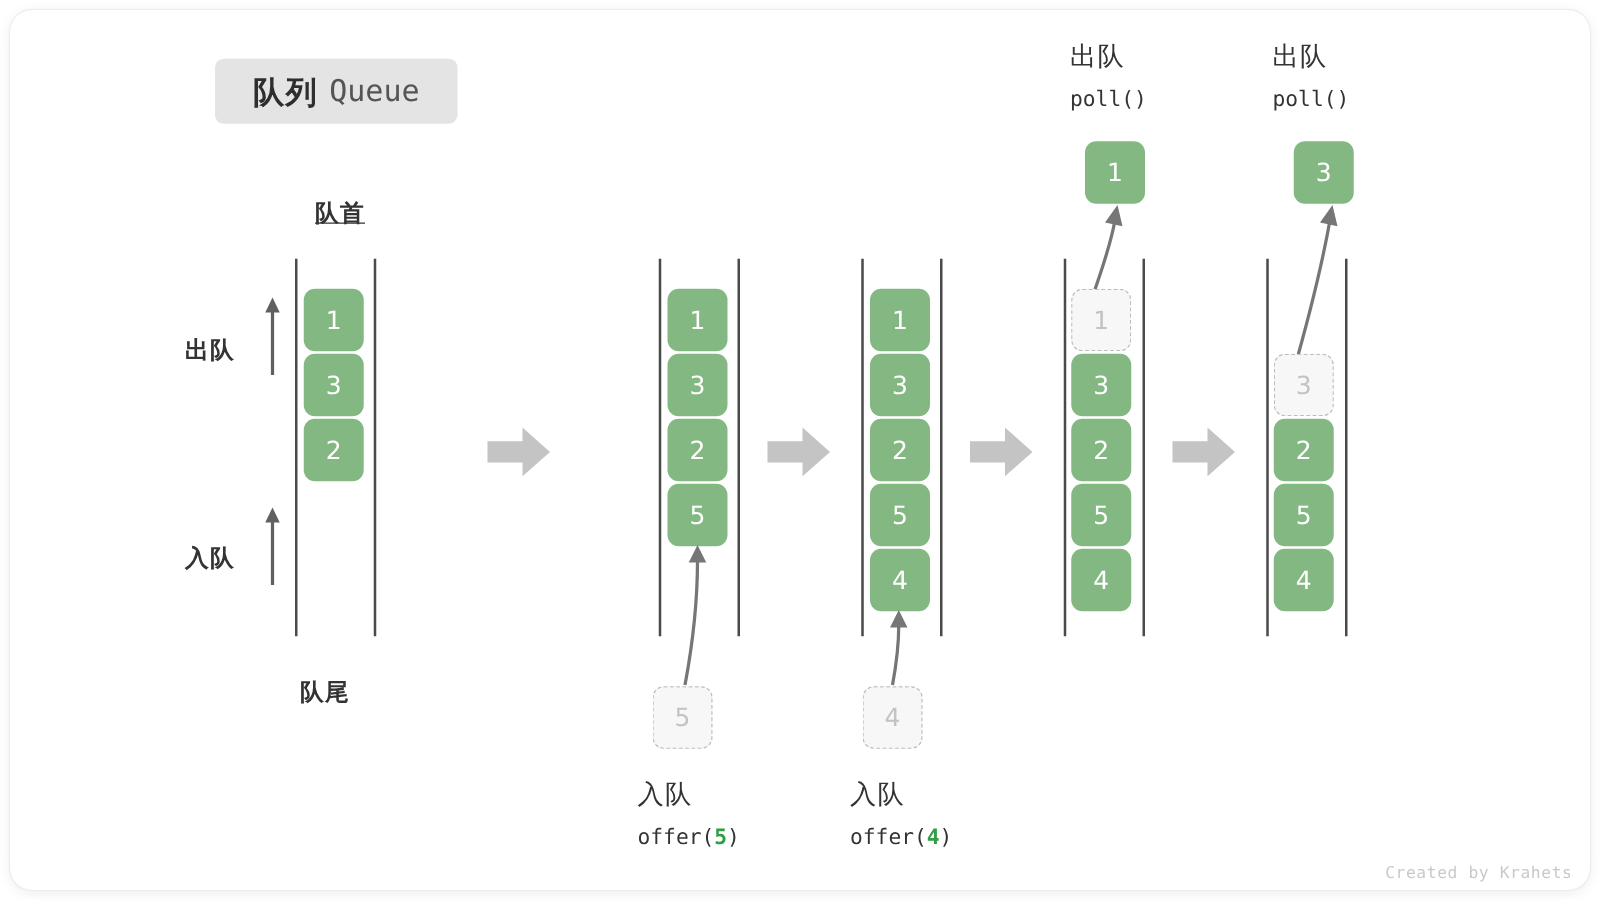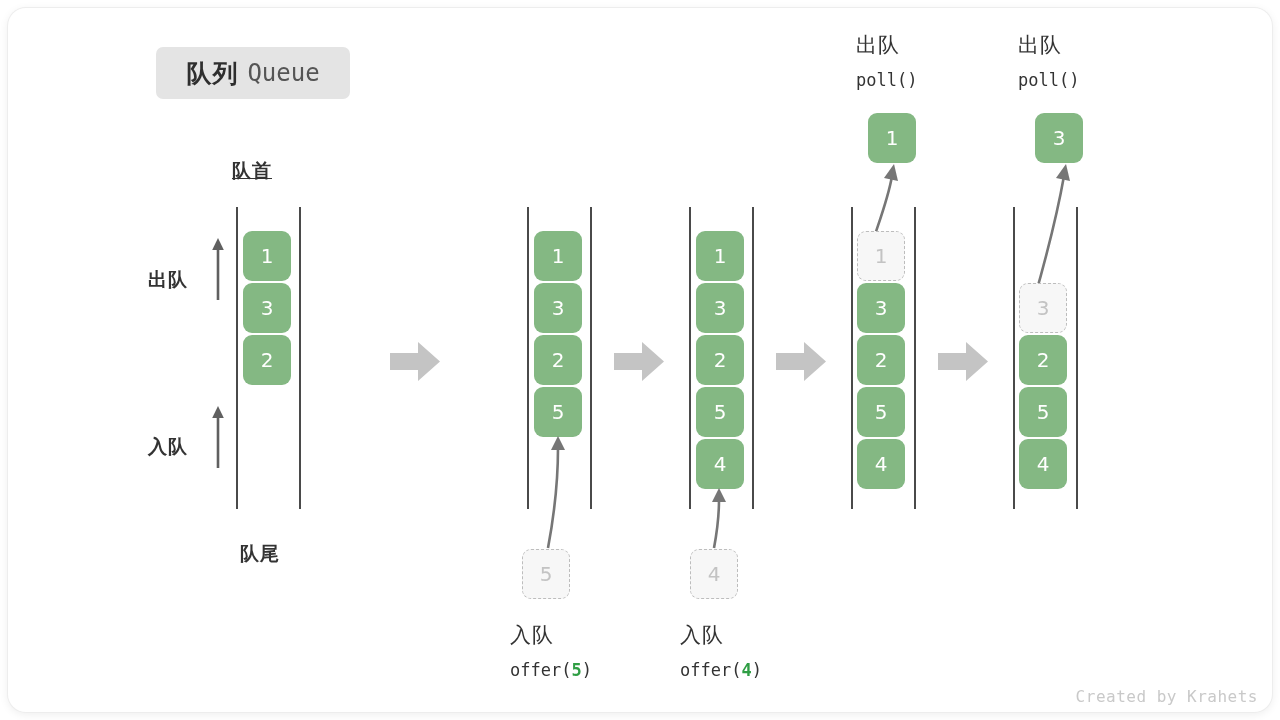--- a/index.html
+++ b/index.html
@@ -28,21 +28,21 @@
     position: absolute;
     left: -8px;
     top: -8px;
     width: 1280px;
     height: 720px;
   }
   .abs { position: absolute; }
 
   
   #title-badge {
-    left: 156px; top: 47px;
+    left: 172px; top: 47px;
     width: 194px; height: 52px;
     background: #e4e4e4;
     border-radius: 7px;
     display: flex;
     align-items: center;
     justify-content: center;
     gap: 9px;
   }
   #title-badge .cn {
     font-size: 25px;
@@ -104,39 +104,39 @@
   .op-label .code {
     font-family: "DejaVu Sans Mono", "Liberation Mono", monospace;
     font-size: 17px;
     color: #333333;
   }
   .op-label .code .arg { color: #2f9e44; font-weight: bold; }
 
   #credit {
     right: 22px; bottom: 14px;
     font-family: "DejaVu Sans Mono", "Liberation Mono", monospace;
-    font-size: 16px;
+    font-size: 13px;
     color: #c9c9c9;
     letter-spacing: 0.5px;
     margin-left: 27px;
   }
   svg { overflow: visible; }
 </style>
 </head>
 <body>
 
 <div id="card">
 <div id="stage">
 
   <div class="abs" id="title-badge">
     <span class="cn">队列</span>
     <span class="en">Queue</span>
   </div>
 
-  <div class="abs cap-bold" style="left:232px; top:158px;text-decoration:underline;">队首</div>
+  <div class="abs cap-bold" style="left:252px; top:158px;text-decoration:underline;">队首</div>
 
   <div class="abs rail" style="left:236px;"></div>
   <div class="abs rail" style="left:299px;"></div>
 
   <div class="abs cell" style="left:243px; top:231px;">1</div>
   <div class="abs cell" style="left:243px; top:283px;">3</div>
   <div class="abs cell" style="left:243px; top:335px;">2</div>
 
   <div class="abs cap-bold" style="left:148px; top:267px;">出队</div>
   <svg class="abs" style="left:206px; top:236px;" width="24" height="66">

